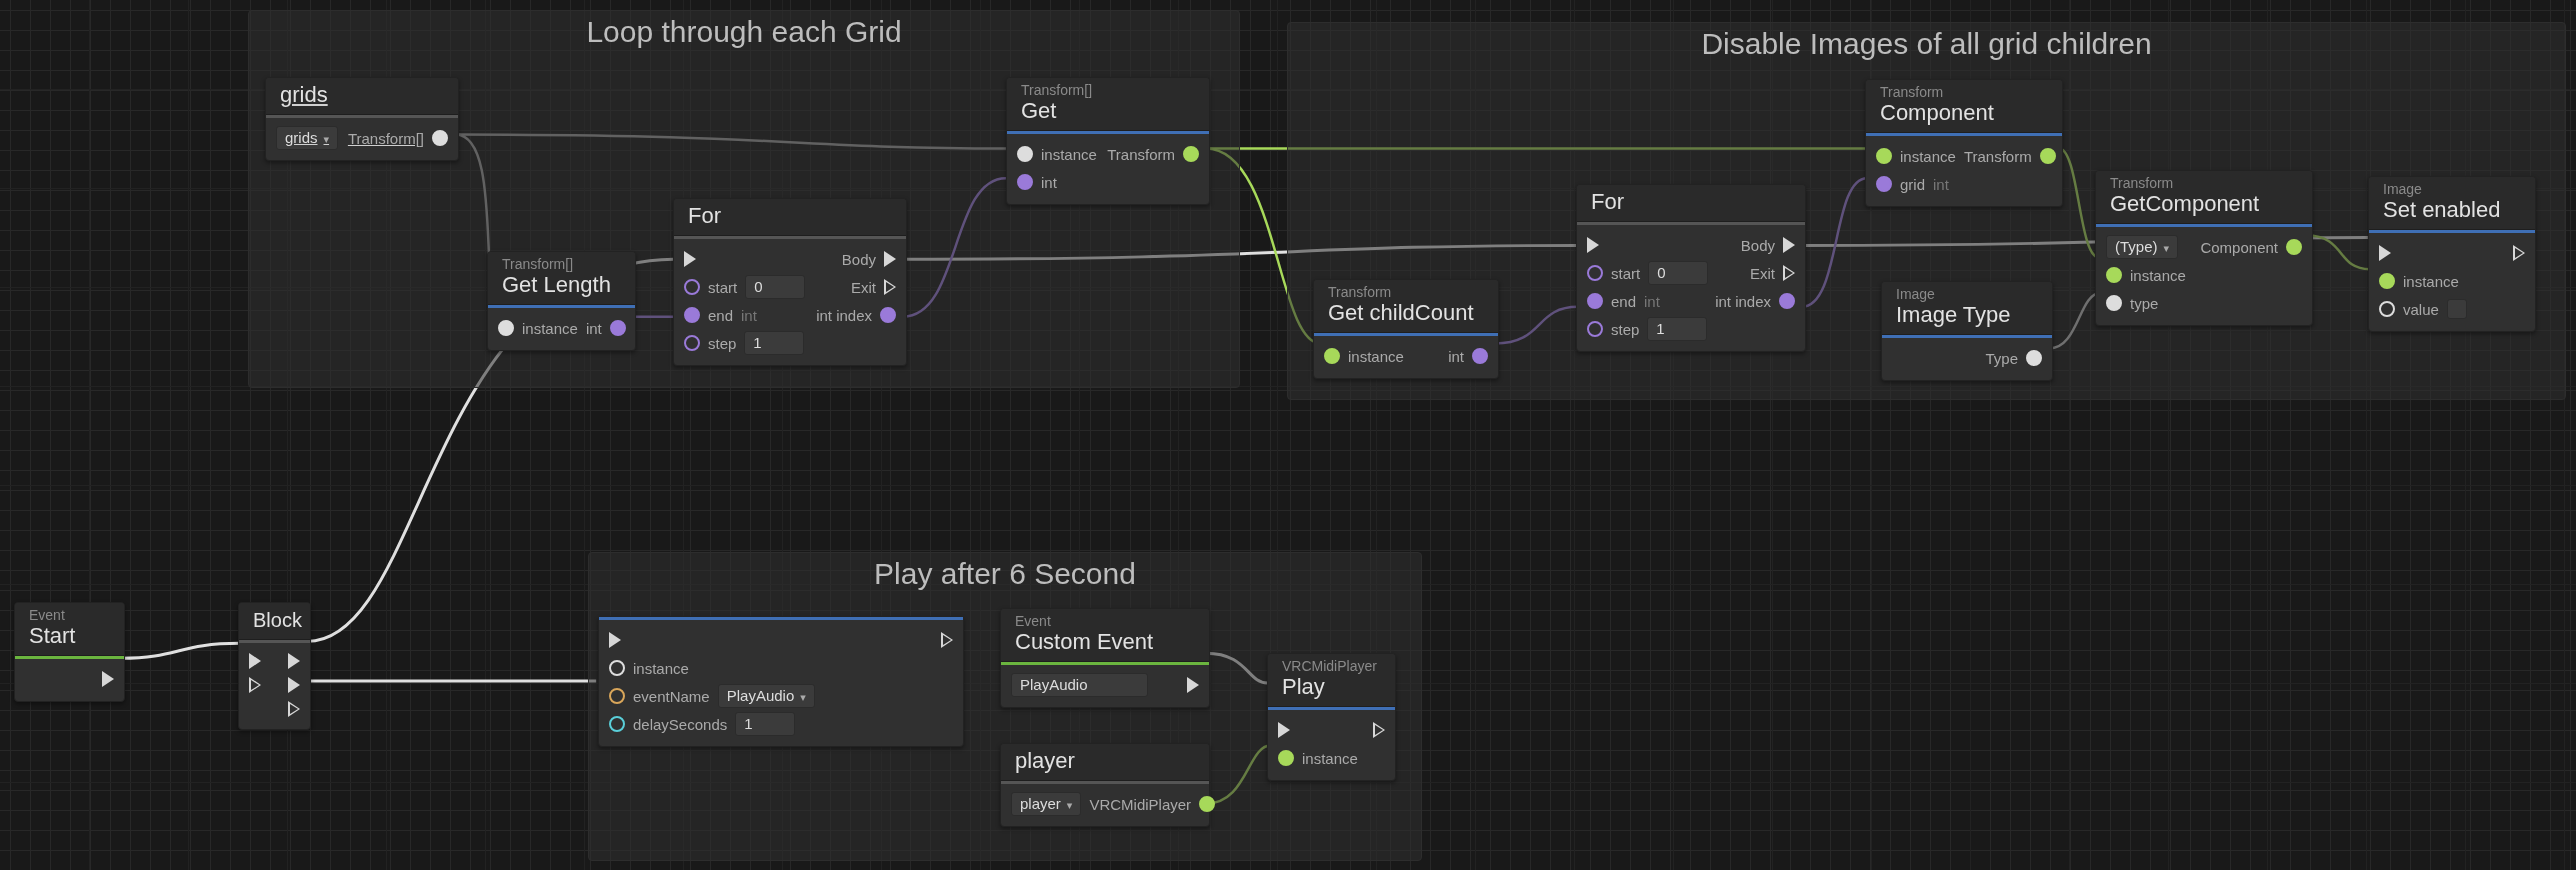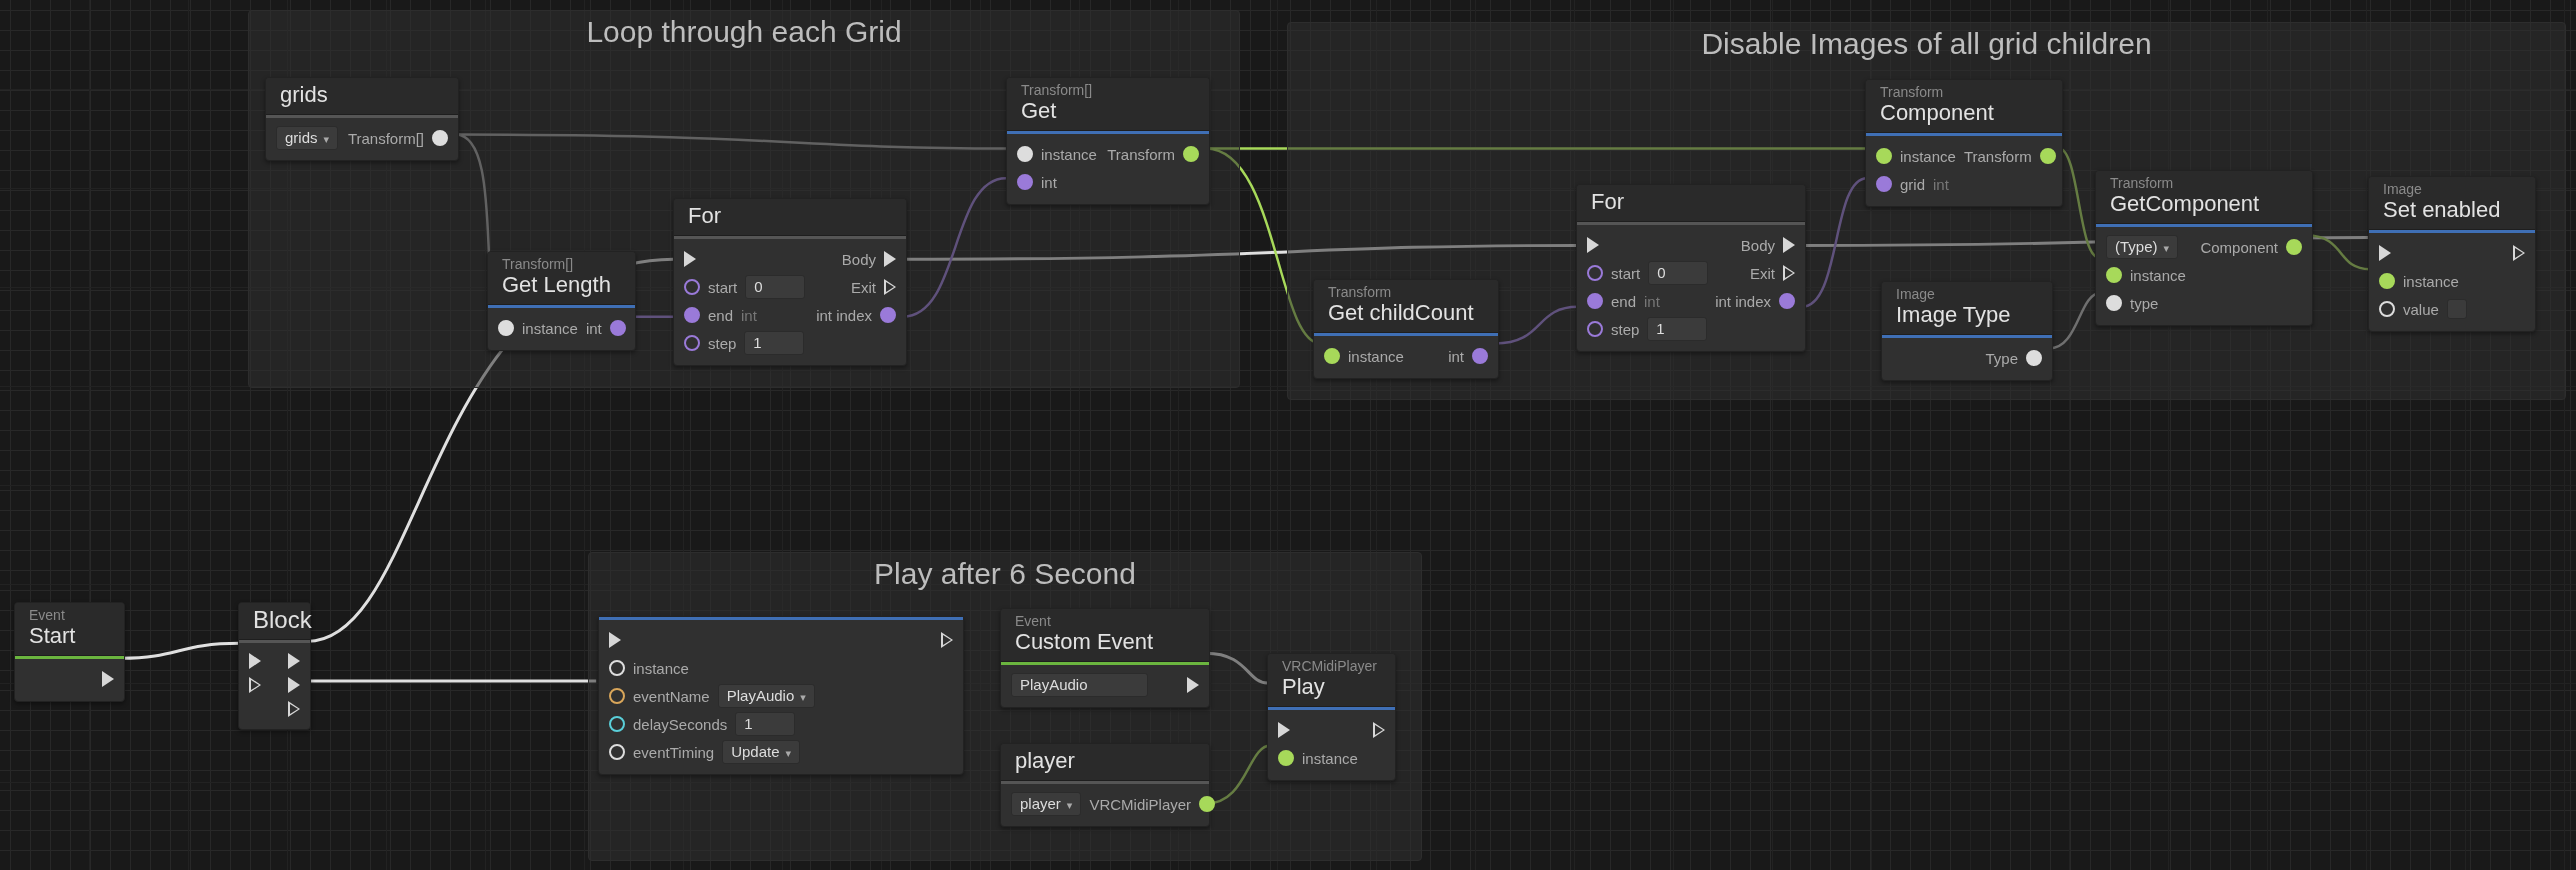--- a/index.html
+++ b/index.html
@@ -256,40 +256,40 @@
   <div class="body">
     <div class="row between">
       <span></span>
       <span class="flowtri"></span>
     </div>
   </div>
 </div>
 
 <div class="node" style="left:238px; top:602px; width:71px;">
   <div class="header">
-    <span class="title" style="font-size:24px">Block</span>
+    <span class="title" style="font-size:20px">Block</span>
   </div>
   <div class="hr-gray"></div>
   <div class="body">
     <div class="row between" style="min-height:24px">
       <span class="flowtri"></span>
       <span class="flowtri"></span>
     </div>
     <div class="row between" style="min-height:24px">
       <span class="flowtri hollow"></span>
       <span class="flowtri"></span>
     </div>
     <div class="row between" style="min-height:24px">
       <span></span>
       <span class="flowtri hollow"></span>
     </div>
   </div>
 </div>
 
-<div class="node" style="left:265px; top:77px; width:192px;">
+<div class="node" style="left:265px; top:77px; width:192px;text-decoration:underline;">
   <div class="header">
     <span class="title">grids</span>
   </div>
   <div class="hr-gray"></div>
   <div class="body">
     <div class="row between">
       <div class="left">
         <span class="field btn">grids</span>
       </div>
       <div class="right">
@@ -590,27 +590,20 @@
         <span class="field btn">PlayAudio</span>
       </div>
     </div>
     <div class="row">
       <div class="left">
         <span class="dot cyan"></span>
         <span class="lbl small">delaySeconds</span>
         <span class="field">1</span>
       </div>
     </div>
-    <div class="row">
-      <div class="left">
-        <span class="dot white"></span>
-        <span class="lbl small">eventTiming</span>
-        <span class="field btn">Update</span>
-      </div>
-    </div>
   </div>
 </div>
 
 <div class="node" style="left:1000px; top:608px; width:208px;">
   <div class="header">
     <span class="subtype">Event</span>
     <span class="title">Custom Event</span>
   </div>
   <div class="hr-green"></div>
   <div class="body">

